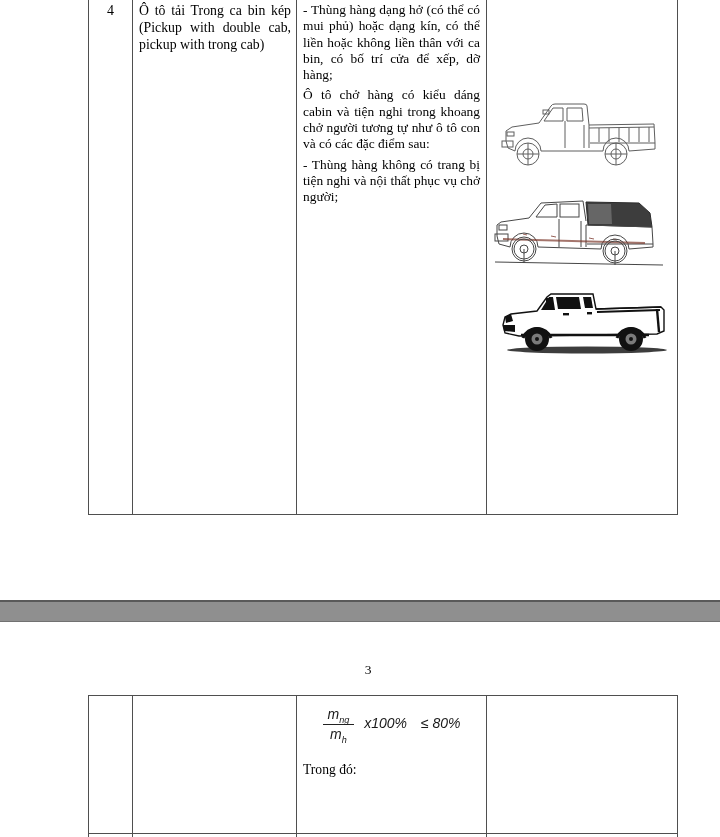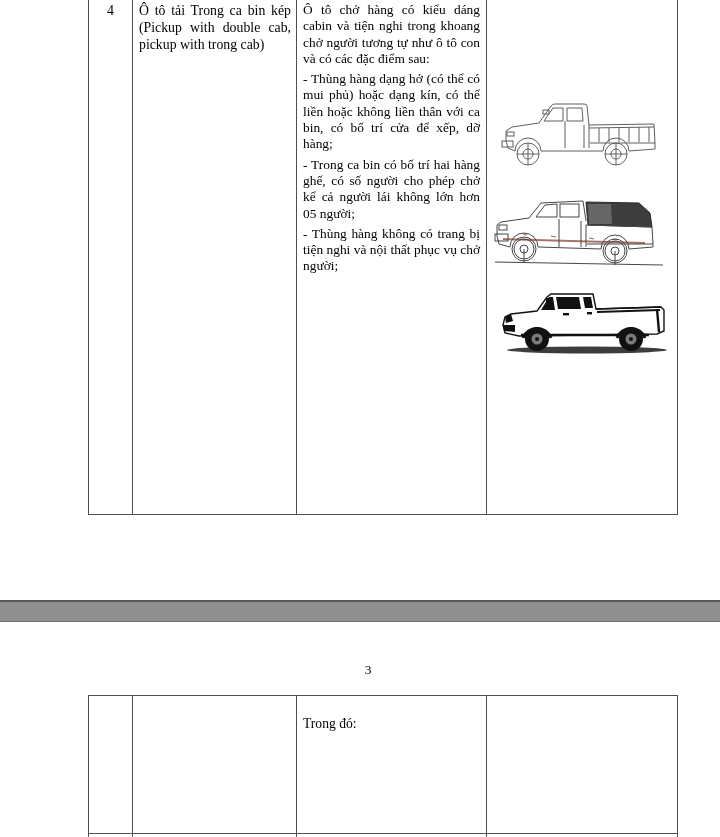--- a/index.html
+++ b/index.html
@@ -60,23 +60,22 @@
 
   <div class="col col-name">
     <p style="margin:0;">
       <span>Ô tô tải Trong ca bin kép</span>
       <span>(Pickup with double cab, pickup with trong cab)</span>
     </p>
   </div>
 
   <div class="col col-spec">
     <div>
+        <p><span>- Thùng hàng dạng hở (có thể có mui phủ) hoặc dạng kín, có thể liền hoặc không liền thân với ca bin, có bố trí cửa để xếp, dỡ hàng;</span></p>
         <p><span>Ô tô chở hàng có kiểu dáng cabin và tiện nghi trong khoang chở người tương tự như ô tô con và có các đặc điểm sau:</span></p>
-        <p><span>- Thùng hàng dạng hở (có thể có mui phủ) hoặc dạng kín, có thể liền hoặc không liền thân với ca bin, có bố trí cửa để xếp, dỡ hàng;</span></p>
-        <p><span>- Trong ca bin có bố trí hai hàng ghế, có số người cho phép chở kể cả người lái không lớn hơn 05 người;</span></p>
         <p><span>- Thùng hàng không có trang bị tiện nghi và nội thất phục vụ chở người;</span></p>
       </div>
   </div>
 
   <div class="col col-pic">
 
     <svg class="truck truck-1" width="168" height="78" viewBox="0 0 168 78" fill="none" stroke="#5f5f5f" stroke-width="1">
       <path d="M42,25 L54,8 Q55,6 58,6 L87,6 Q90,6 90,8 L92,27"></path>
       <path d="M42,25 L15,29 L9,33 L9,43"></path>
       <path d="M56,10 L47,23 L66,23 L66,10 Z"></path>
@@ -158,18 +157,26 @@
 
 <div class="page-divider"></div>
 
 <div class="page-num">3</div>
 
 <div class="tbl tbl2">
   <div class="col colfull col-num"></div>
   <div class="col colfull col-name"></div>
 
   <div class="col colfull col-spec2">
+    <div class="formula">
+      <span class="frac">
+        <span class="num"><span>m</span><sub>ng</sub></span>
+        <span class="den"><span>m</span><sub>h</sub></span>
+      </span>
+      <span class="expr">x100%</span>
+      <span class="rel">≤ 80%</span>
+    </div>
     <p class="where-label">Trong đó:</p>
   </div>
 
   <div class="col colfull col-pic"></div>
   <div class="row-divider"></div>
 </div>
 
 </body></html>

